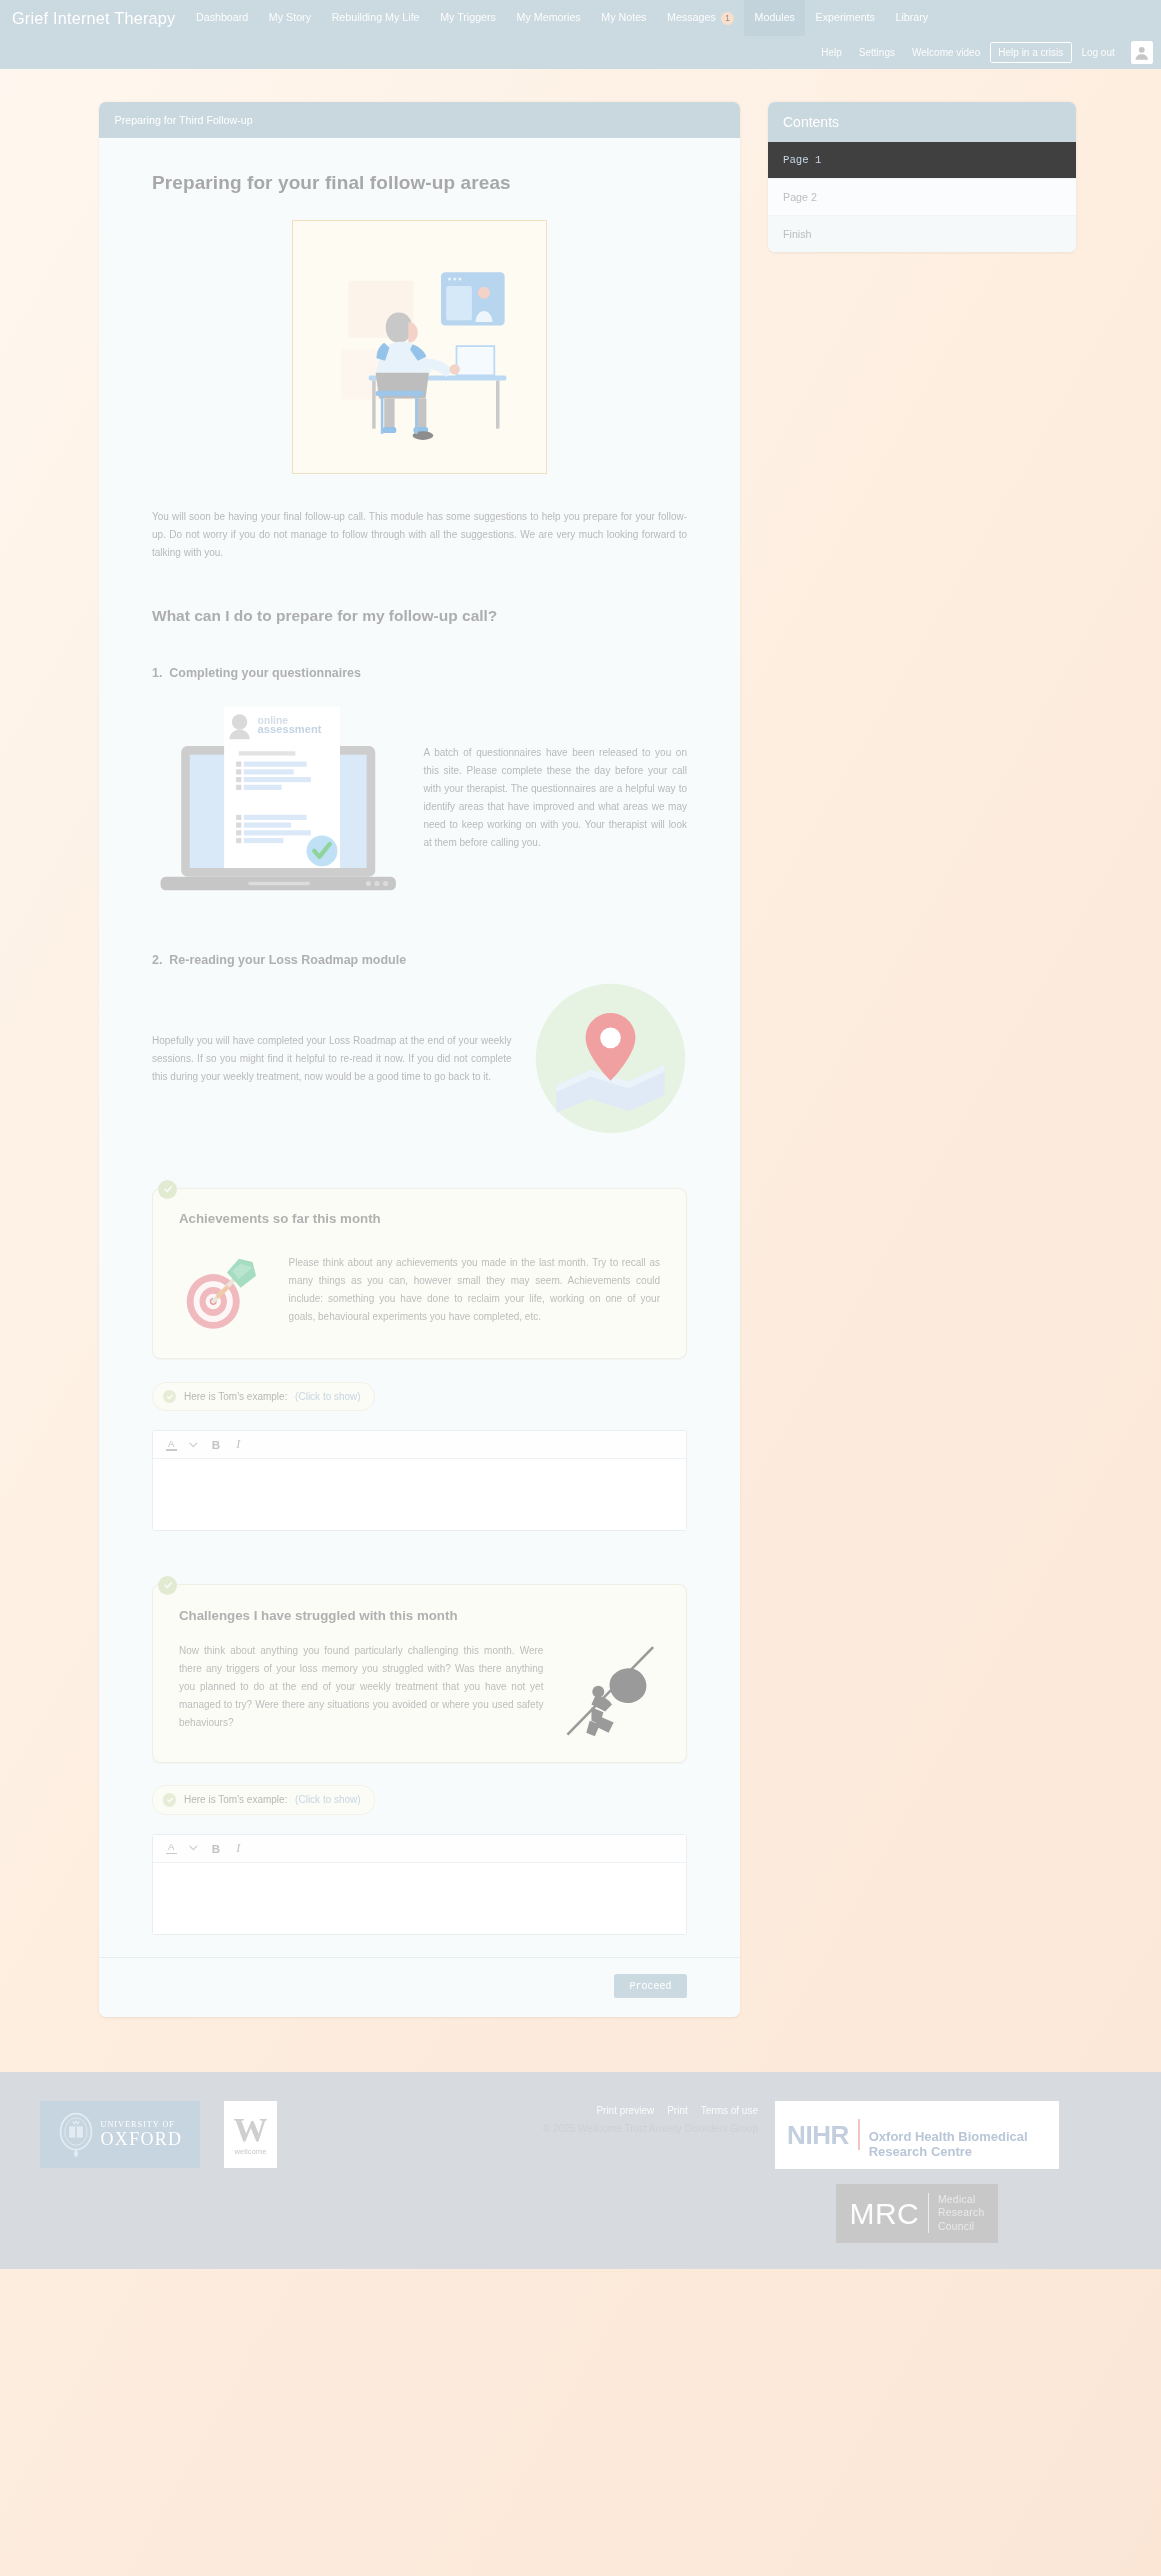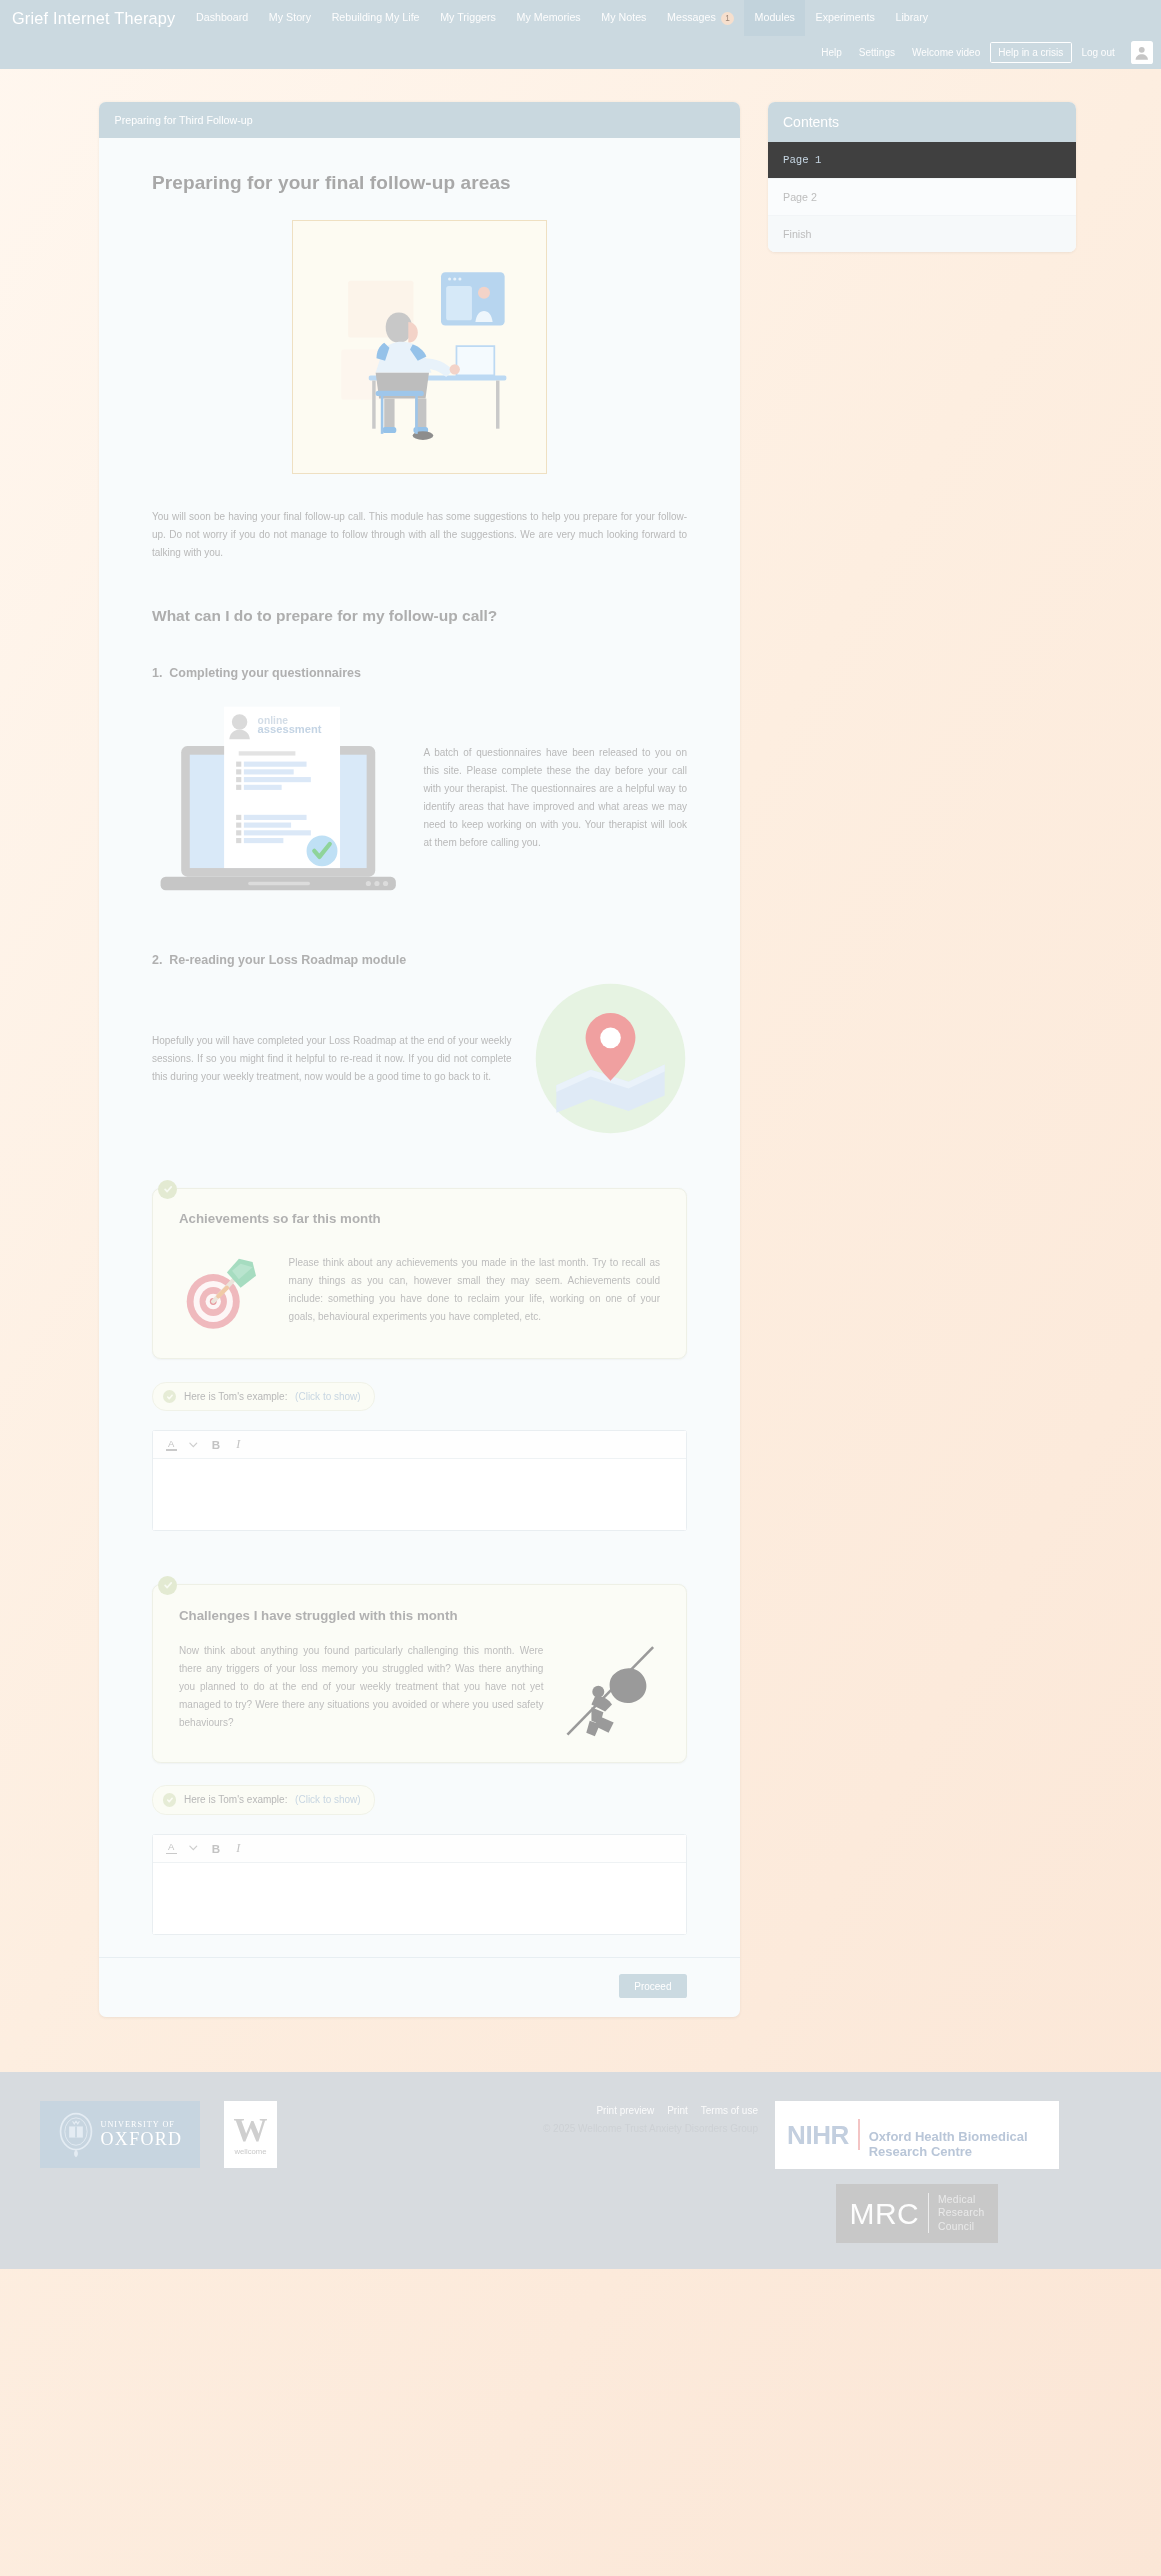--- a/index.html
+++ b/index.html
@@ -289,21 +289,21 @@
     justify-content: flex-end;
   }
   .btn-proceed {
     background: #cbdae1;
     color: #ffffff;
     border: none;
     border-radius: 2.6px;
     font-size: 10px;
     padding: 6.9px 15.5px;
     cursor: pointer;
-    font-family: Liberation Sans, sans-serif;
+    font-family: Liberation Mono, monospace;
   }
 
   
   .side-card {
     flex: 0 0 308px;
     background: #ffffff;
     border-radius: 6.9px;
     overflow: hidden;
     box-shadow: 0 0.9px 2.6px rgba(90,80,70,.09);
   }

